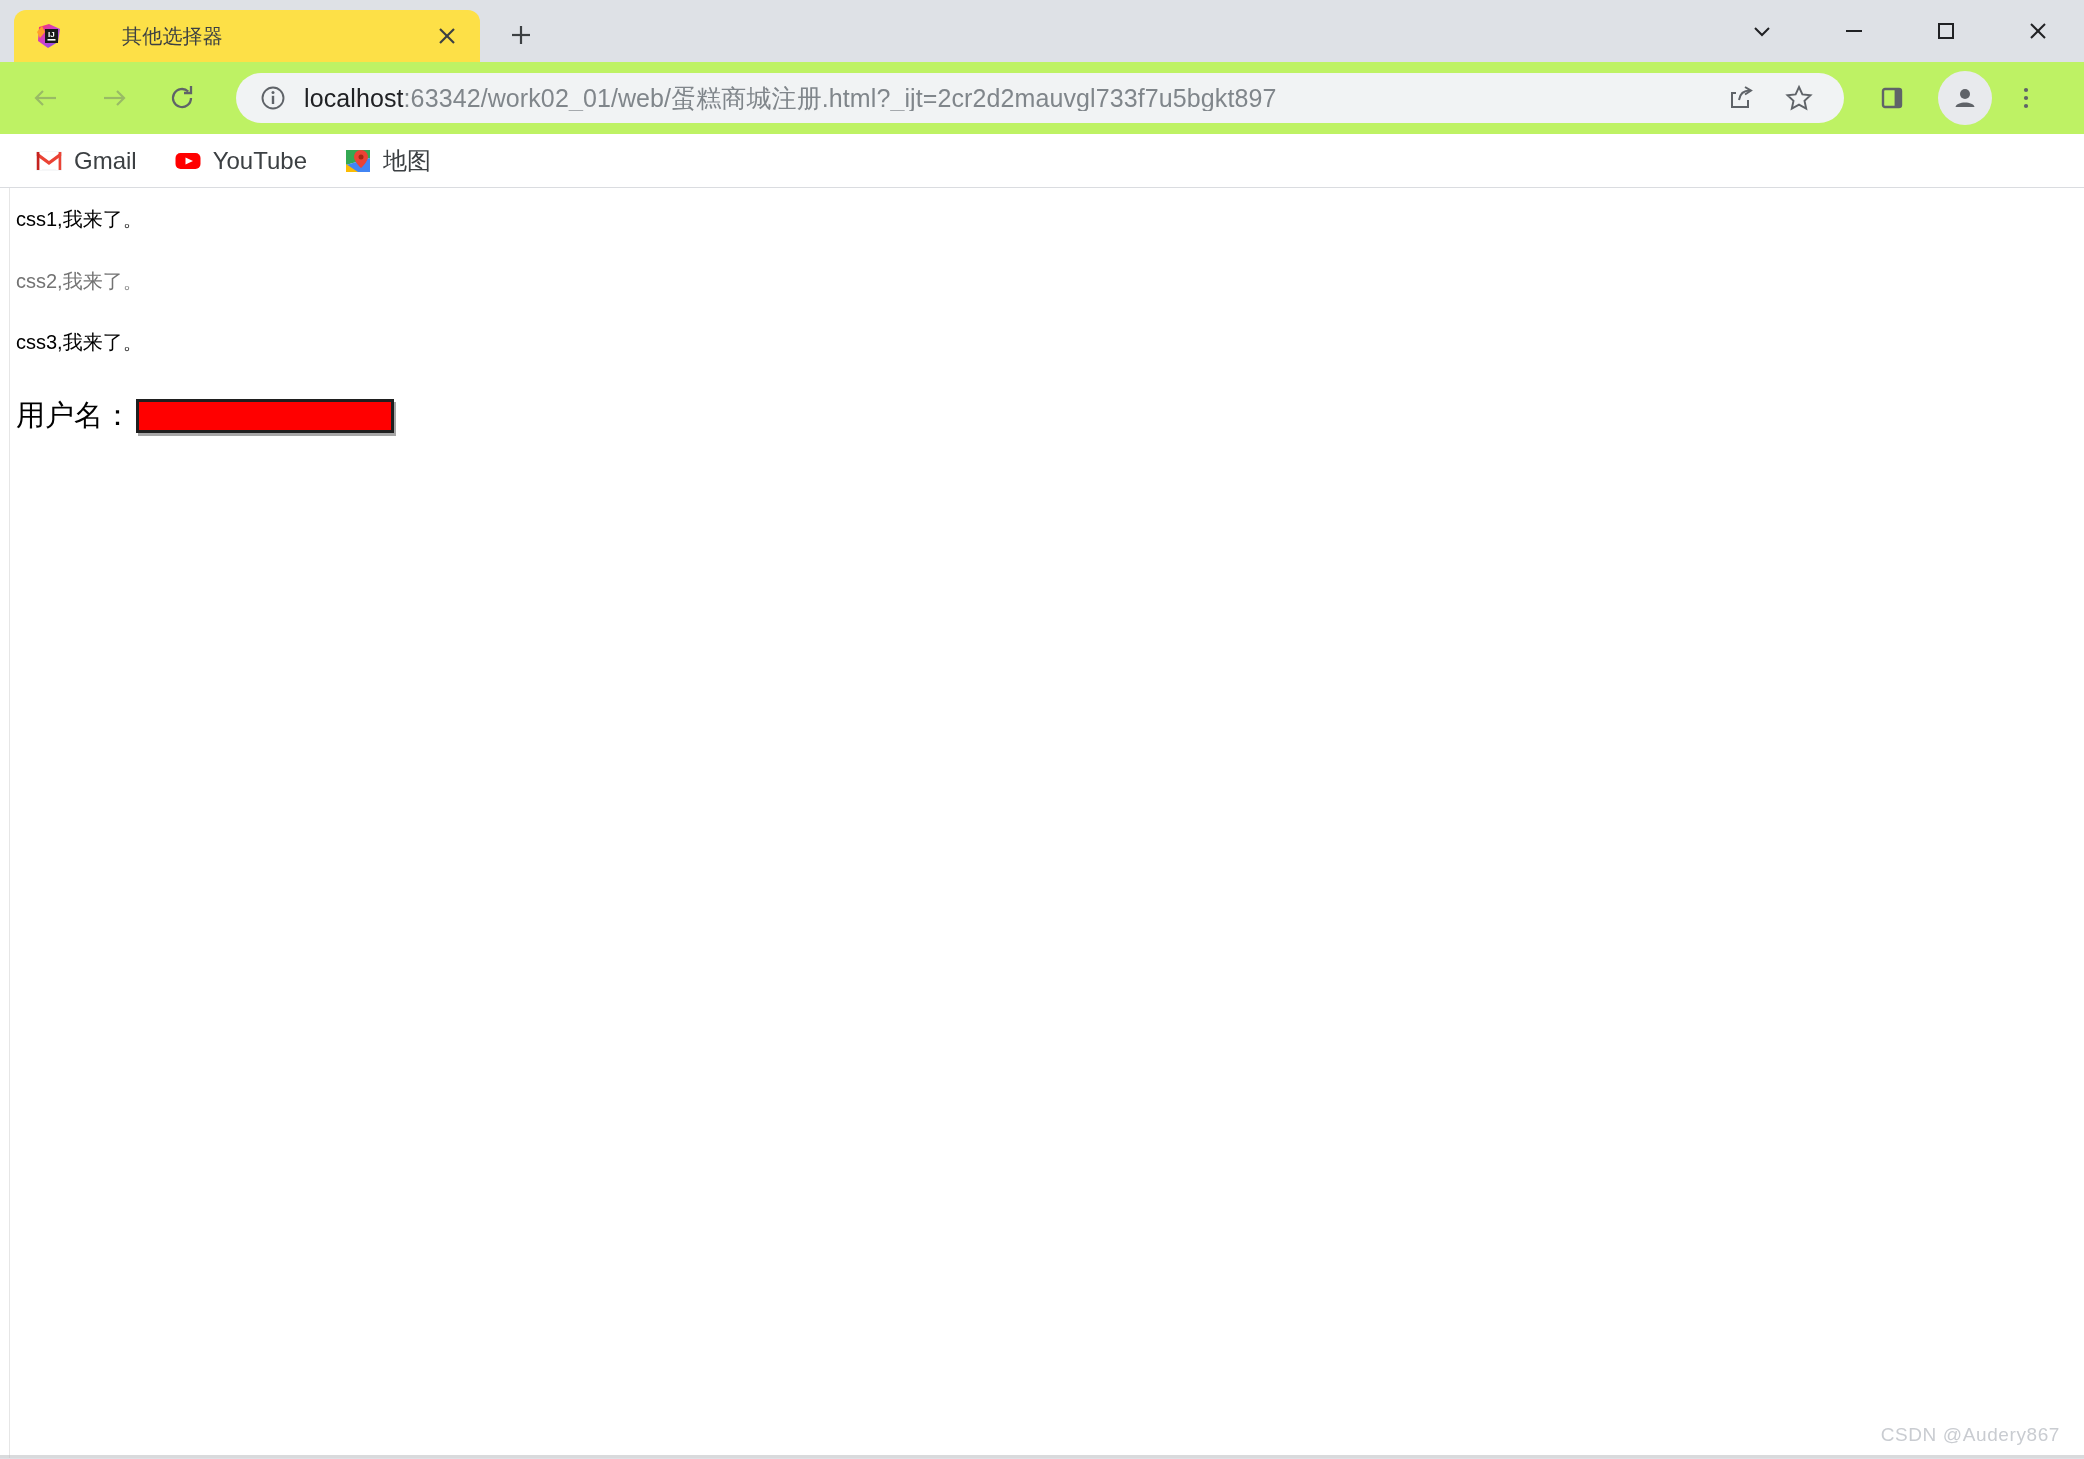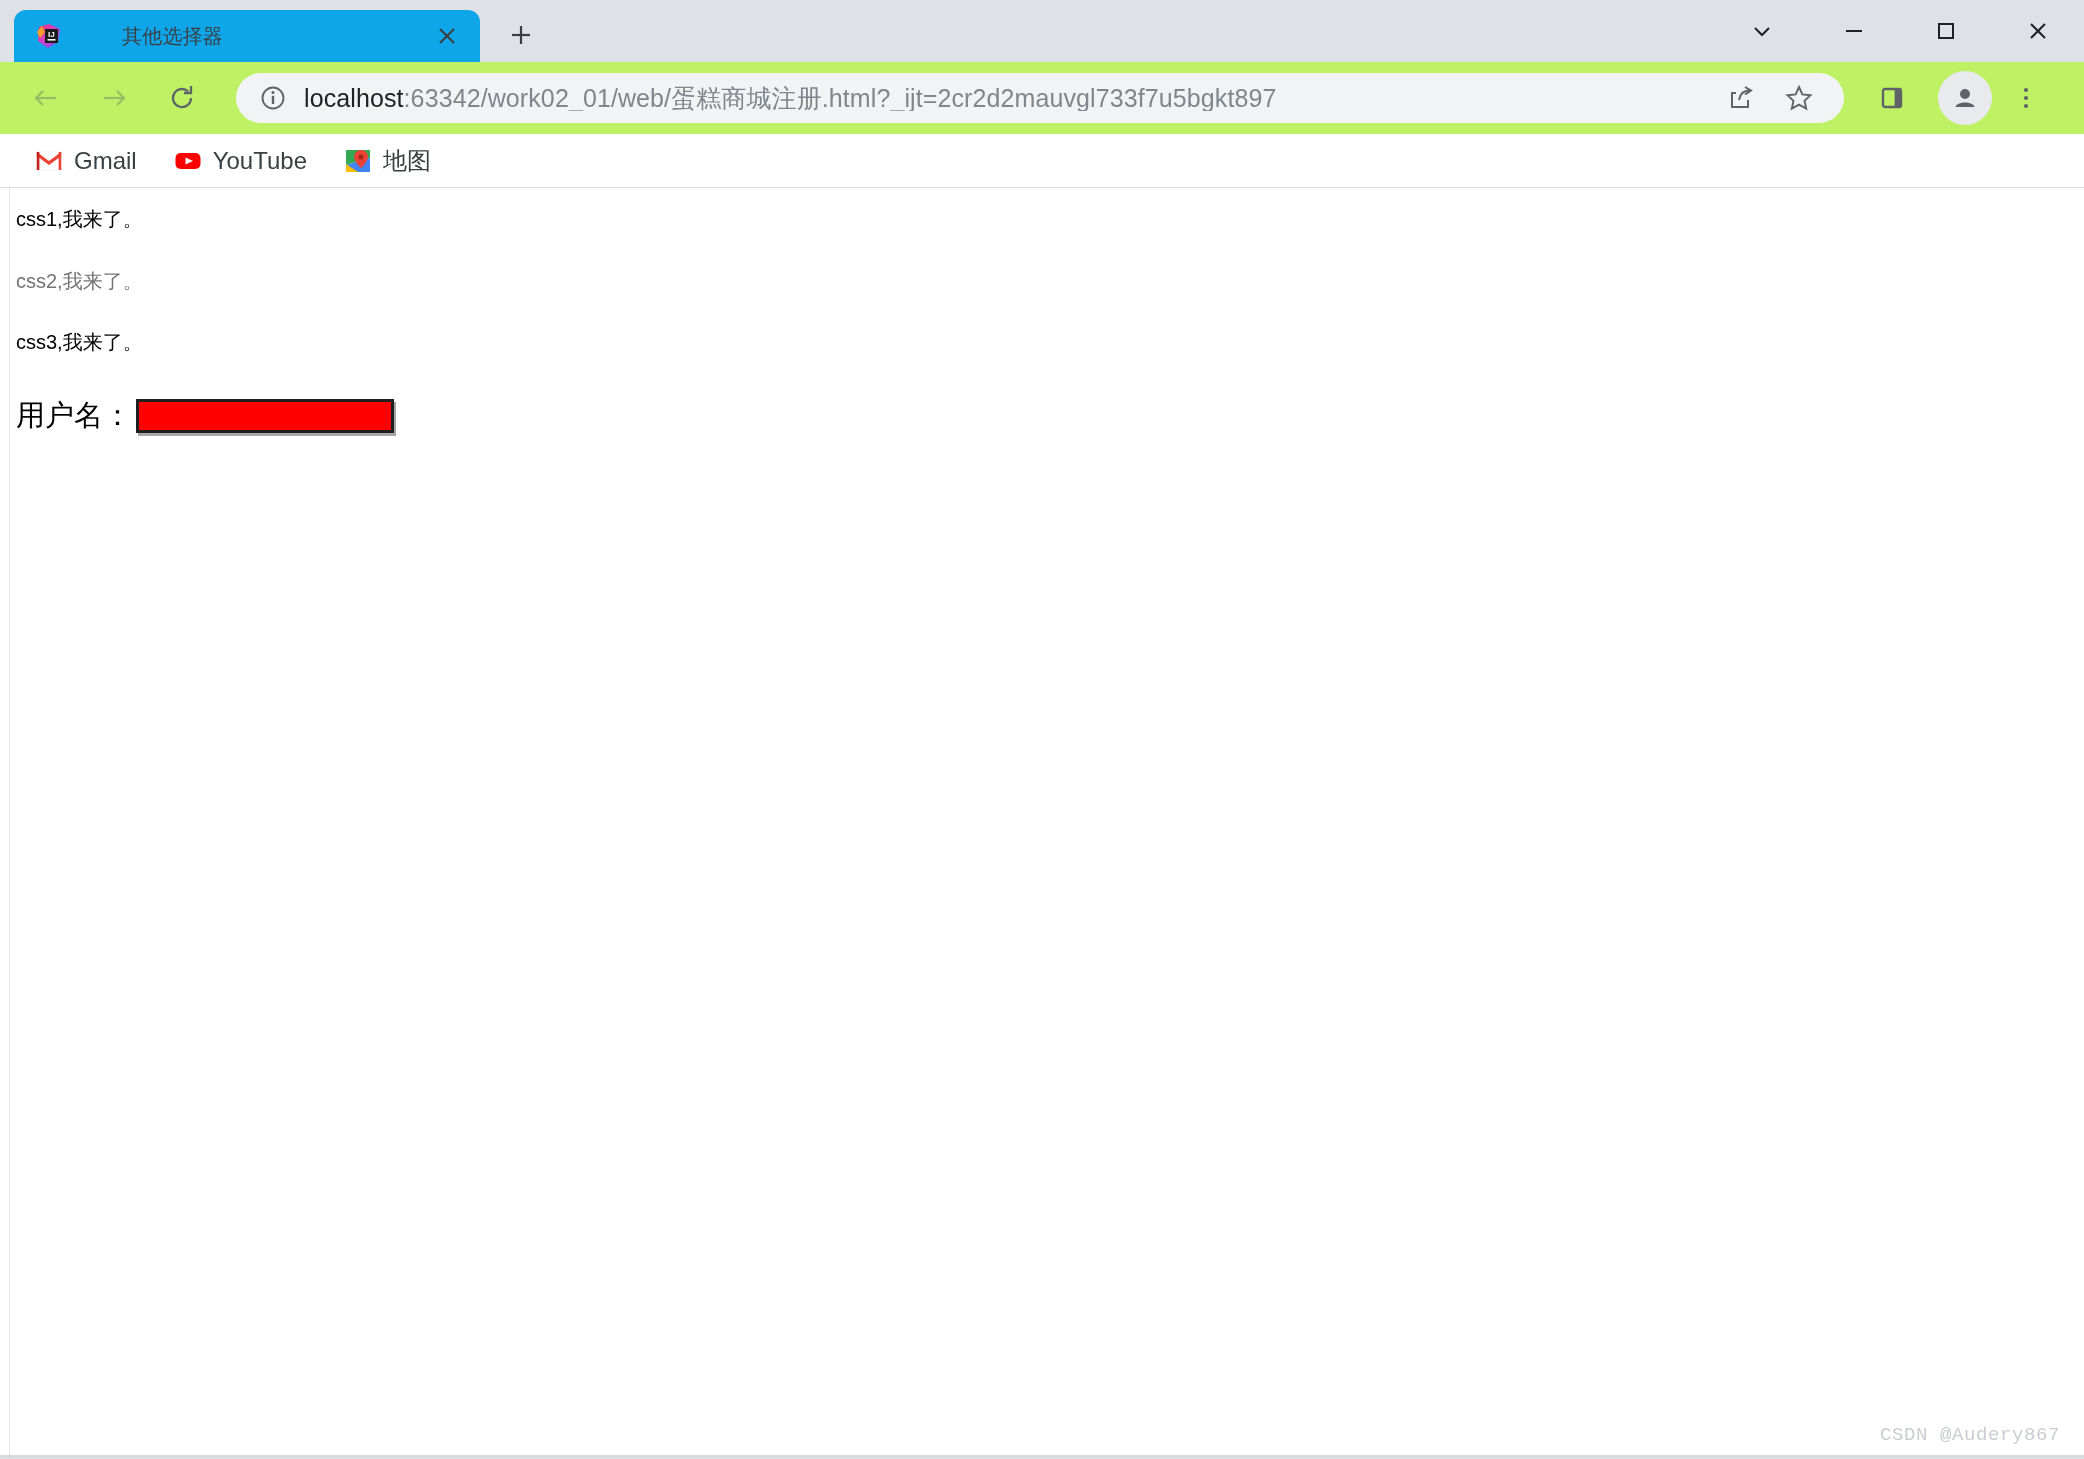--- a/index.html
+++ b/index.html
@@ -34,21 +34,21 @@
     padding-left: 14px;
     box-sizing: border-box;
   }
 
   .tab {
     position: relative;
     display: flex;
     align-items: center;
     height: 52px;
     width: 466px;
-    background: #0ea5e9;
+    background: #fde047;
     border-radius: 12px 12px 0 0;
     padding: 0 16px 0 22px;
     box-sizing: border-box;
     margin-bottom: 0;
   }
   .tab-favicon {
     width: 26px;
     height: 26px;
     flex: 0 0 26px;
     position: relative;
@@ -272,21 +272,21 @@
     width: 258px;
   }
 
   .watermark {
     position: absolute;
     right: 24px;
     bottom: 12px;
     font-size: 19px;
     color: #c9ccd1;
     letter-spacing: 0.6px;
-    font-family: Liberation Mono, monospace;
+    font-family: Liberation Sans, sans-serif;
   }
 
   .scroll-edge-left {
     position: absolute;
     left: 0;
     top: 0;
     bottom: 0;
     width: 9px;
     background: #ffffff;
     border-right: 1px solid #e6e6e6;

